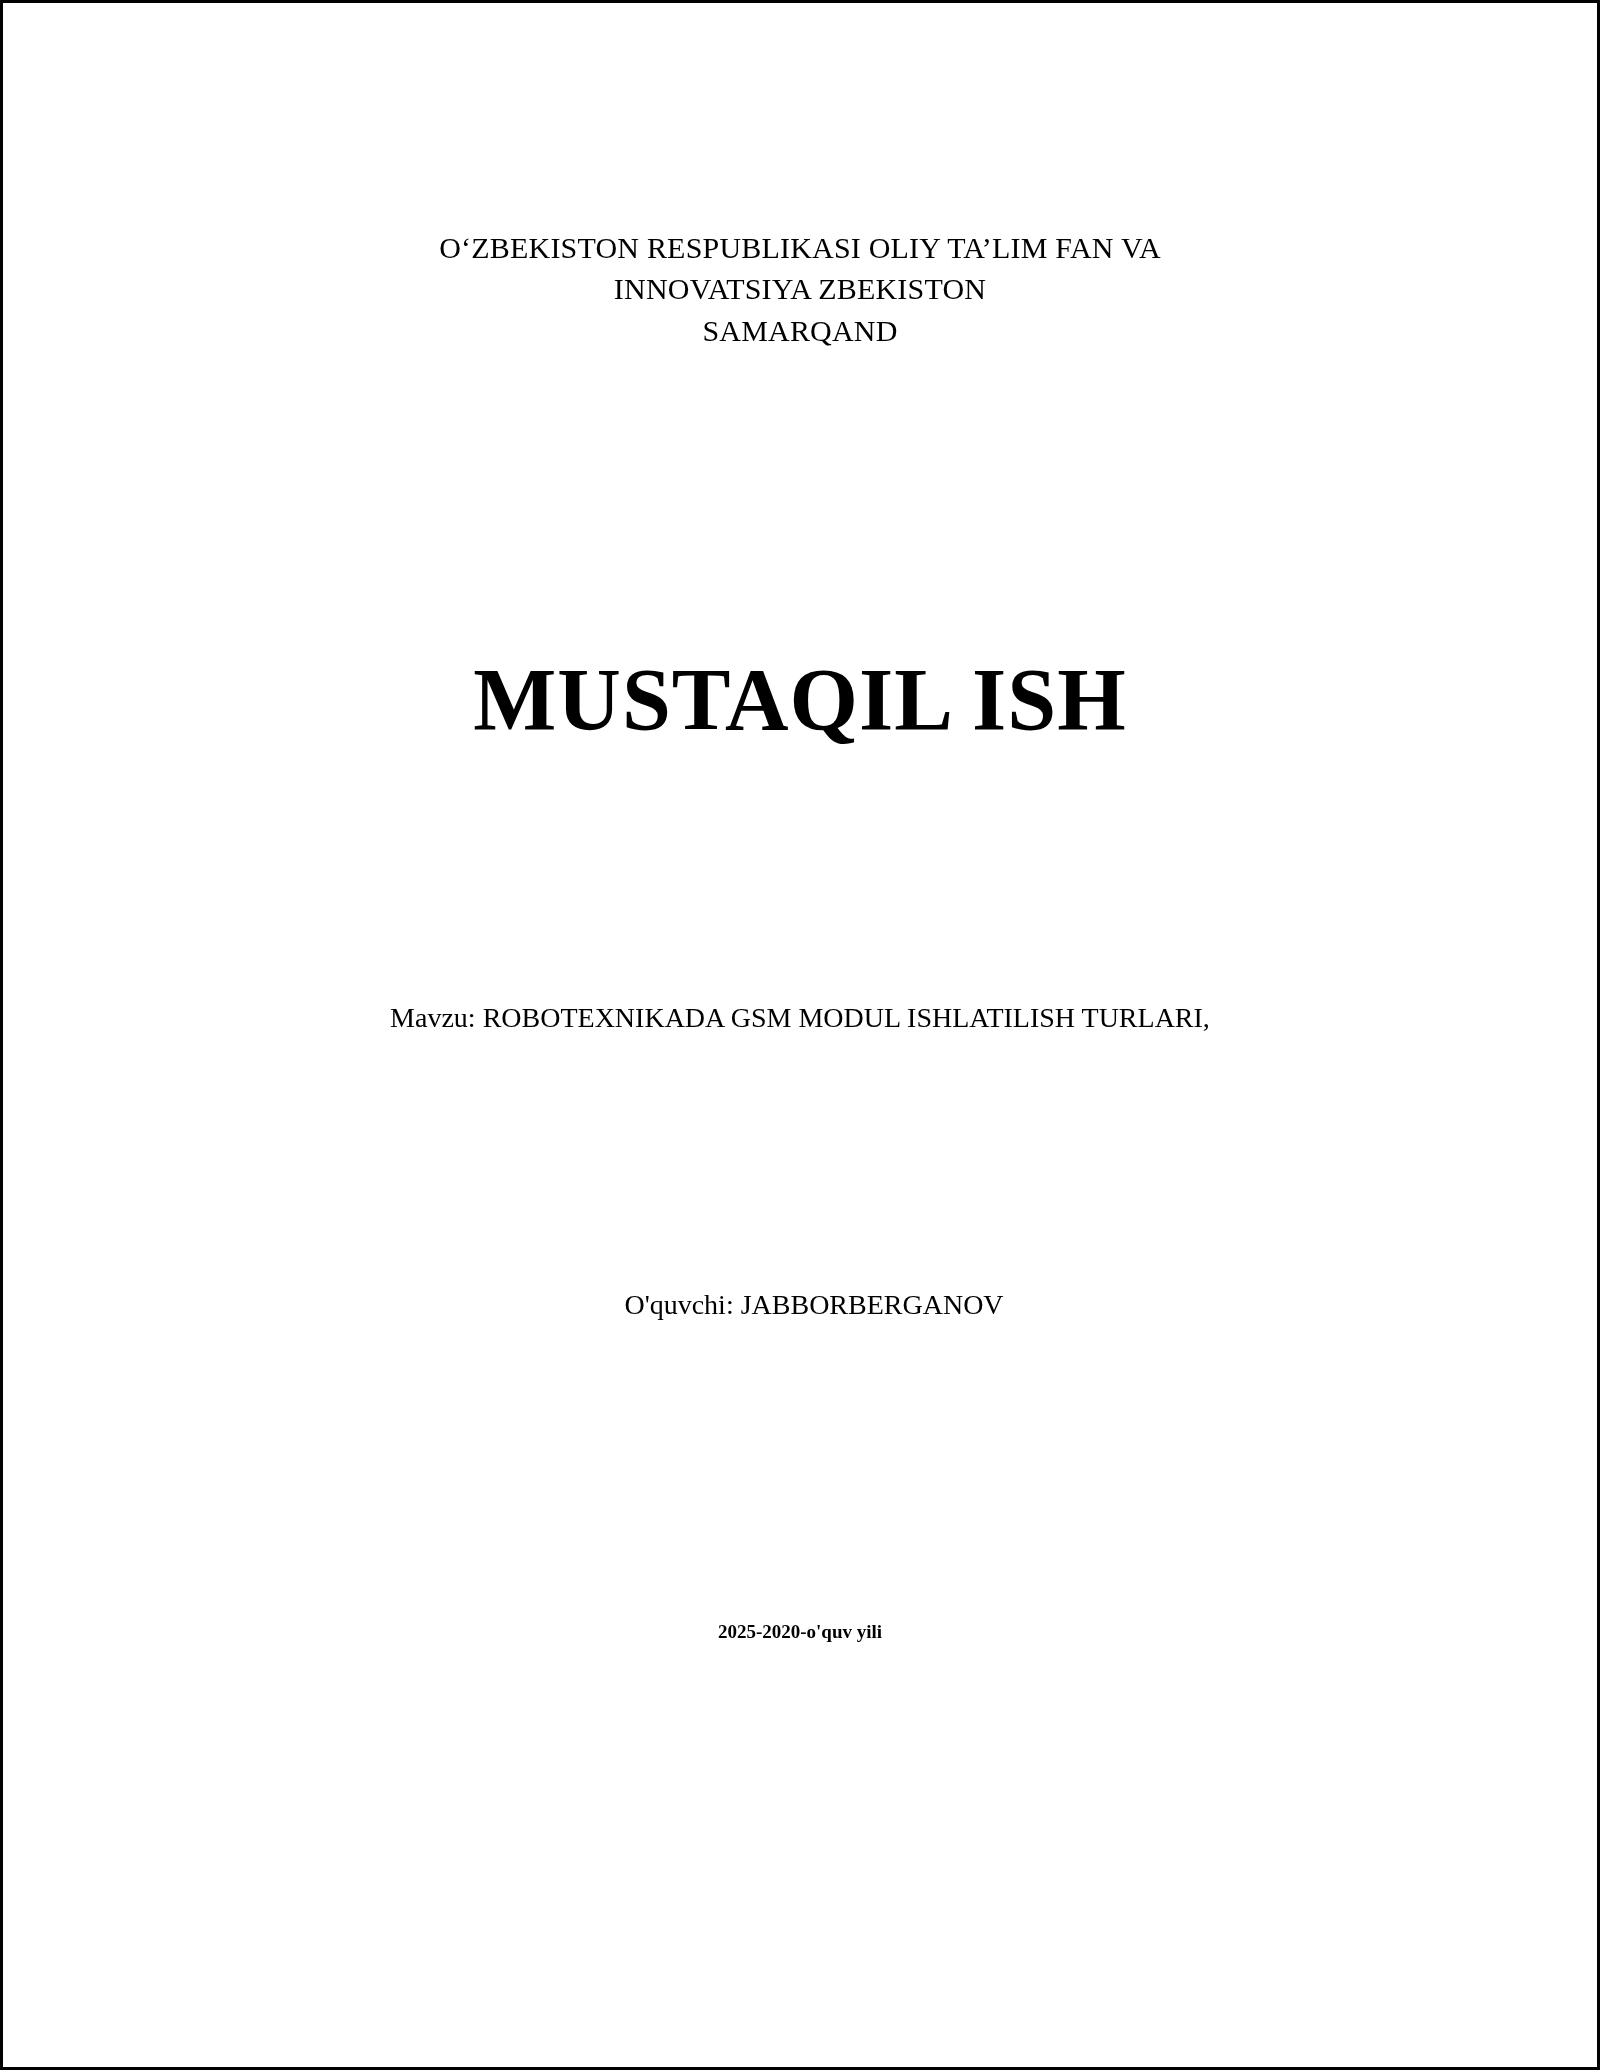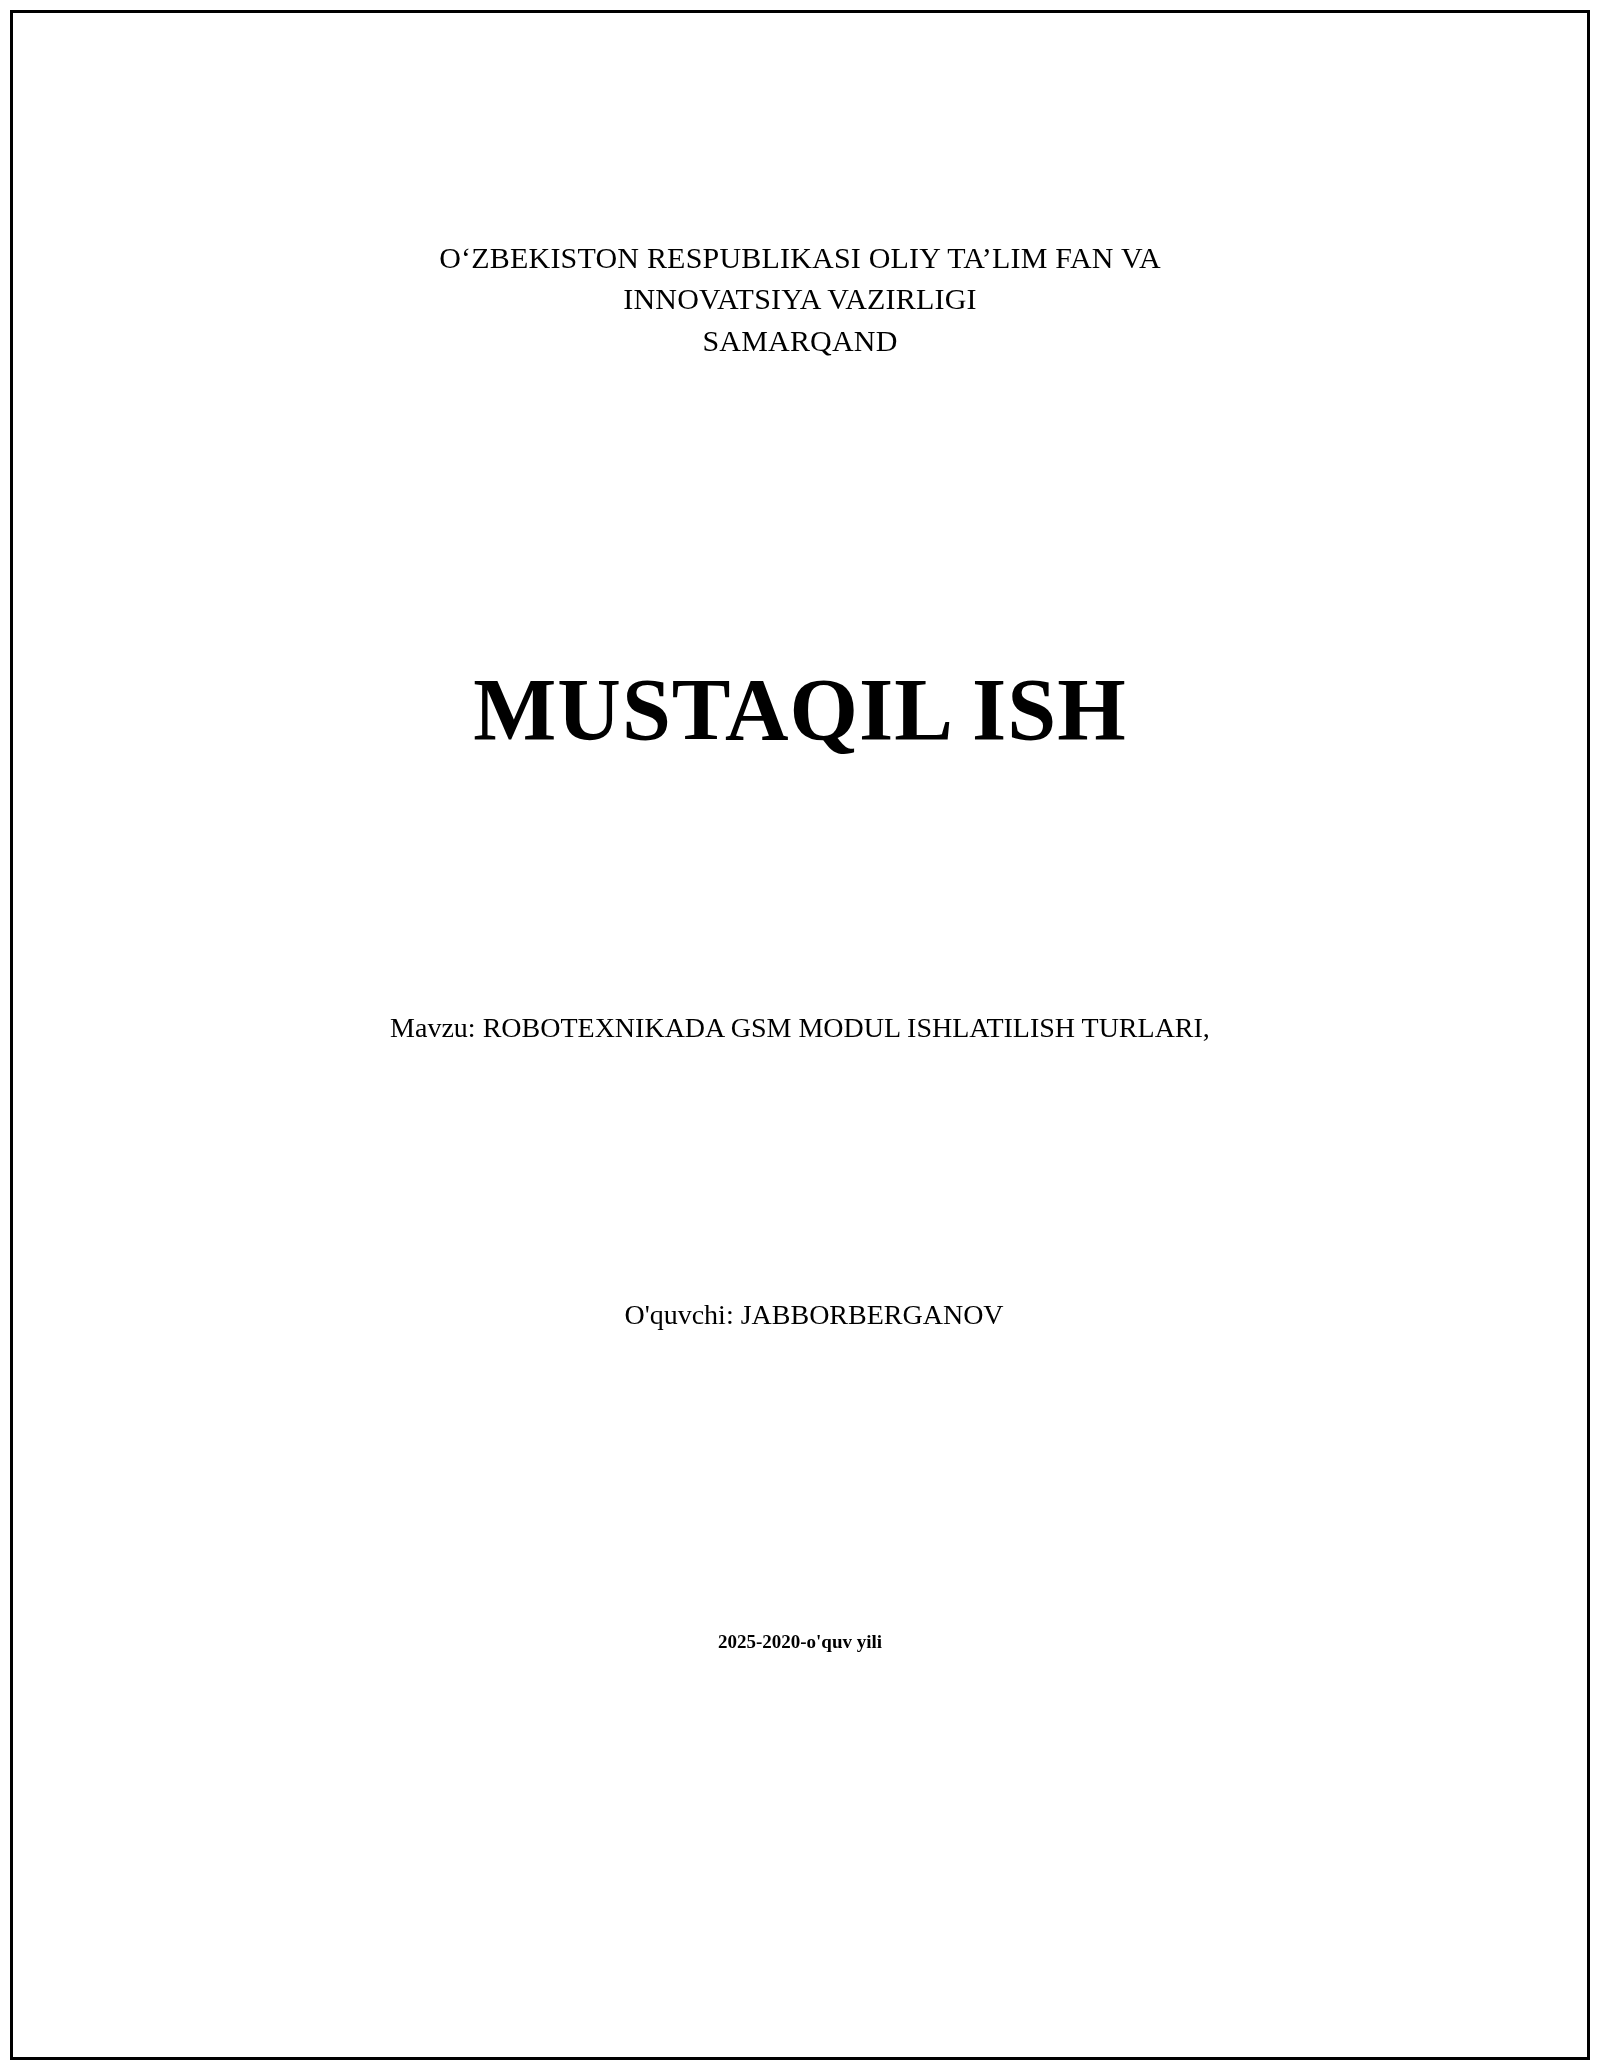--- a/index.html
+++ b/index.html
@@ -11,21 +11,20 @@
     width: 1600px;
     height: 2070px;
     font-family: "Liberation Serif", serif;
     color: #000000;
     overflow: hidden;
   }
   .page-frame {
     box-sizing: border-box;
     width: 1600px;
     height: 2070px;
-    padding: 10px;
     background: #ffffff;
   }
   .page-border {
     box-sizing: border-box;
     width: 100%;
     height: 100%;
     border: 3px solid #000000;
     background: #ffffff;
     position: relative;
   }
@@ -92,21 +91,21 @@
 </style>
 </head>
 <body>
 
 <div class="page-frame">
   <div class="page-border">
     <div class="page-inner">
 
       <div class="ministry-block">
         <div class="ministry-line">O‘ZBEKISTON RESPUBLIKASI OLIY TA’LIM FAN VA</div>
-        <div class="ministry-line">INNOVATSIYA VAZIRLIGI</div>
+        <div class="ministry-line">INNOVATSIYA ZBEKISTON</div>
         <div class="ministry-line city">SAMARQAND</div>
       </div>
 
       <div class="doc-title">MUSTAQIL ISH</div>
 
       <div class="subject-block">
         <div class="subject-line-1">Mavzu: ROBOTEXNIKADA GSM MODUL ISHLATILISH TURLARI,</div>
       </div>
 
       <div class="author-block">

